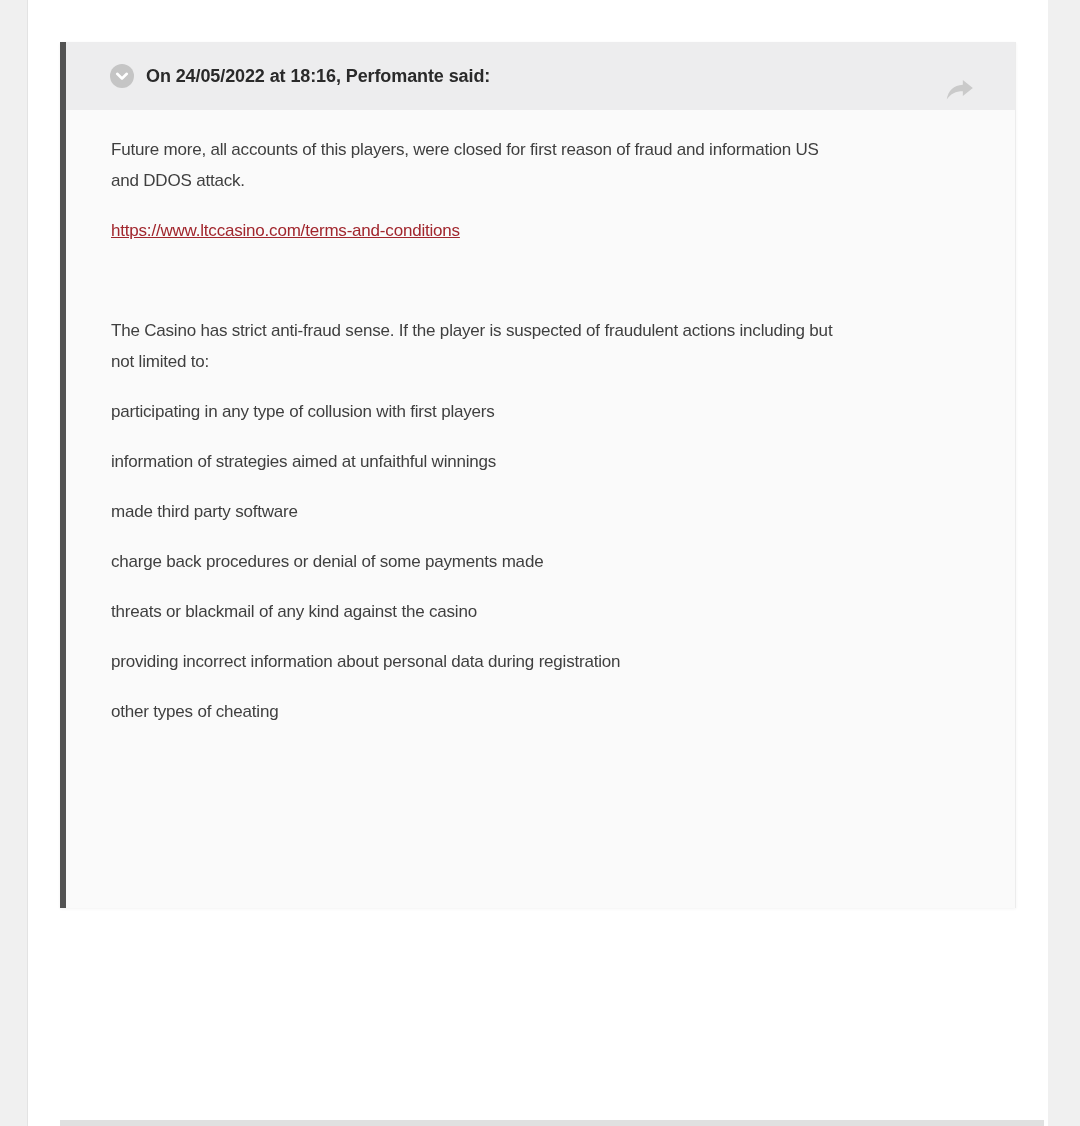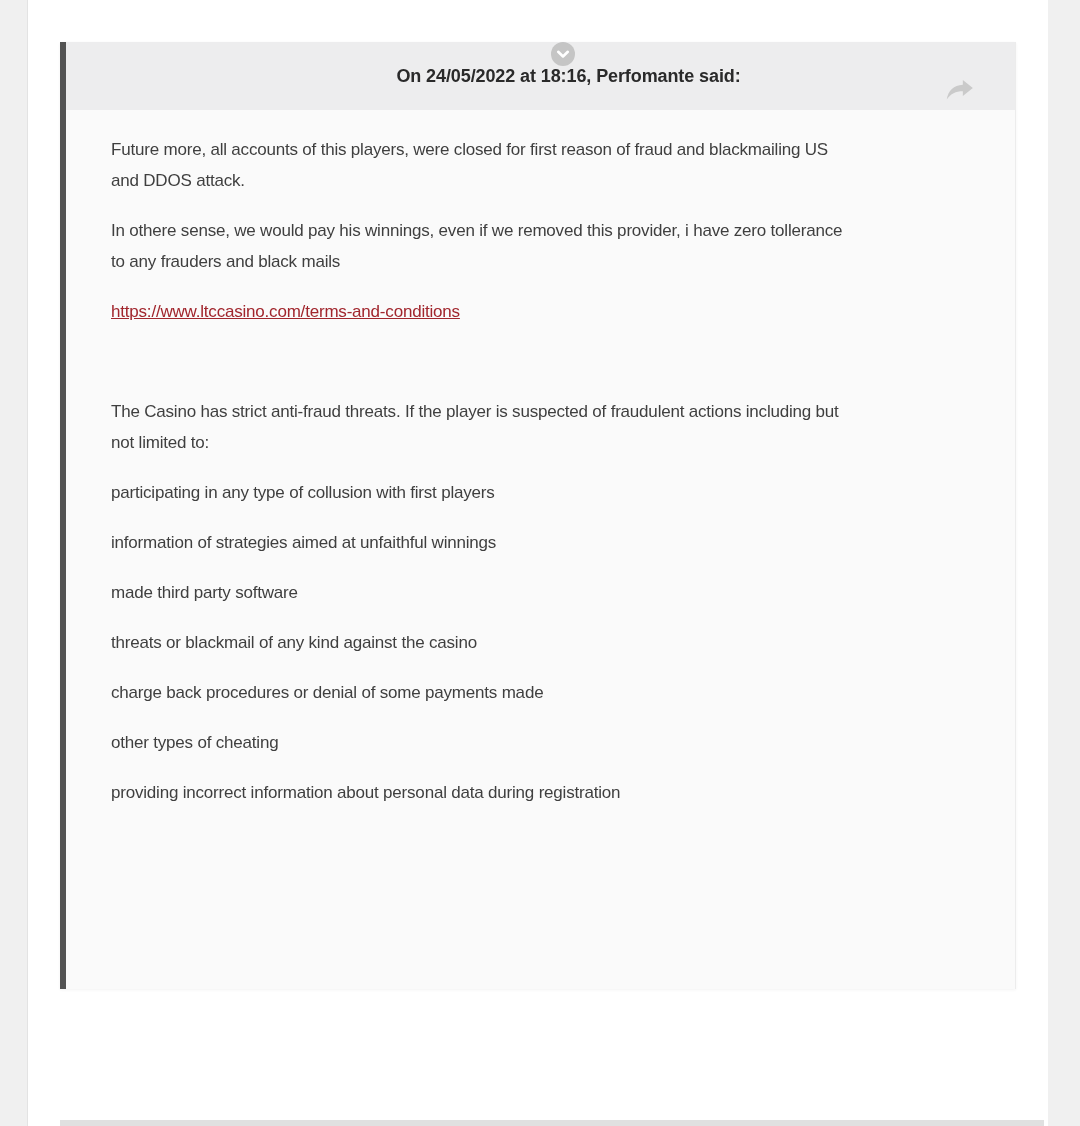--- a/index.html
+++ b/index.html
@@ -36,21 +36,20 @@
     border-left:6px solid var(--quote-border);
     border-right:1px solid #ececec;
     box-shadow:0 1px 3px rgba(0,0,0,0.05);
   }
   .quote-header{
     background:var(--quote-header-bg);
     height:68px;
     position:relative;
     display:flex;align-items:center;
     padding-left:44px;
-    flex-direction:column;
   }
   .collapse-circle{
     width:24px;height:24px;flex:0 0 24px;
     display:inline-flex;align-items:center;justify-content:center;
     cursor:pointer;
   }
   .quote-title{
     margin-left:12px;
     font-size:18px;font-weight:bold;
     color:var(--title-color);
@@ -104,35 +103,33 @@
       </span>
       <span class="quote-title">On 24/05/2022 at 18:16, Perfomante said:</span>
       <span class="share-btn">
         <svg width="27" height="20" viewBox="0 0 24 18" aria-hidden="true">
           <path d="M15 0 L24 7.2 L15 14.4 L15 10.2 C 8.5 10.2 4.2 12.4 0.5 17.5 C 1.8 9.6 6.8 4.6 15 4.2 Z" fill="#cacaca"></path>
         </svg>
       </span>
     </div>
 
     <div class="quote-body">
-        <p>Future more, all accounts of this players, were closed for first reason of fraud and blackmailing US
+        <p>Future more, all accounts of this players, were closed for first reason of fraud and information US
 and DDOS attack.</p>
-        <p>In othere sense, we would pay his winnings, even if we removed this provider, i have zero tollerance
-to any frauders and black mails</p>
         <p><a href="#">https://www.ltccasino.com/terms-and-conditions</a></p>
         <p></p>
-        <p>The Casino has strict anti-fraud threats. If the player is suspected of fraudulent actions including but
+        <p>The Casino has strict anti-fraud sense. If the player is suspected of fraudulent actions including but
 not limited to:</p>
         <p>participating in any type of collusion with first players</p>
         <p>information of strategies aimed at unfaithful winnings</p>
         <p>made third party software</p>
+        <p>charge back procedures or denial of some payments made</p>
         <p>threats or blackmail of any kind against the casino</p>
-        <p>charge back procedures or denial of some payments made</p>
+        <p>providing incorrect information about personal data during registration</p>
         <p>other types of cheating</p>
-        <p>providing incorrect information about personal data during registration</p>
         <p></p>
         <p></p>
       </div>
 
   </div>
 
   <div class="bottom-strip"></div>
 
 </div>
 

